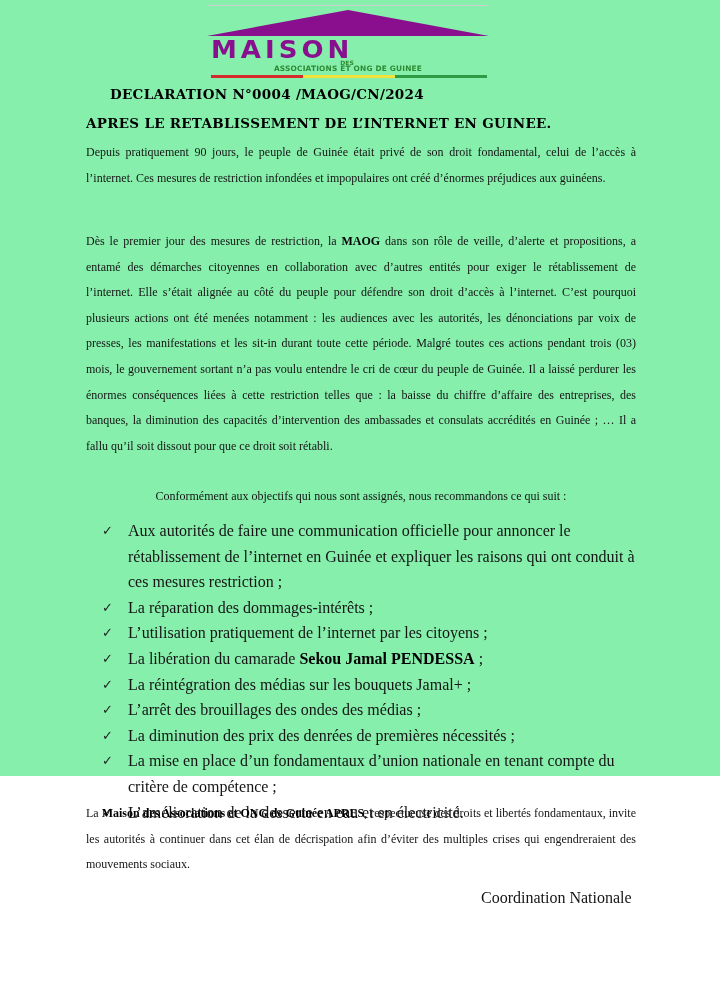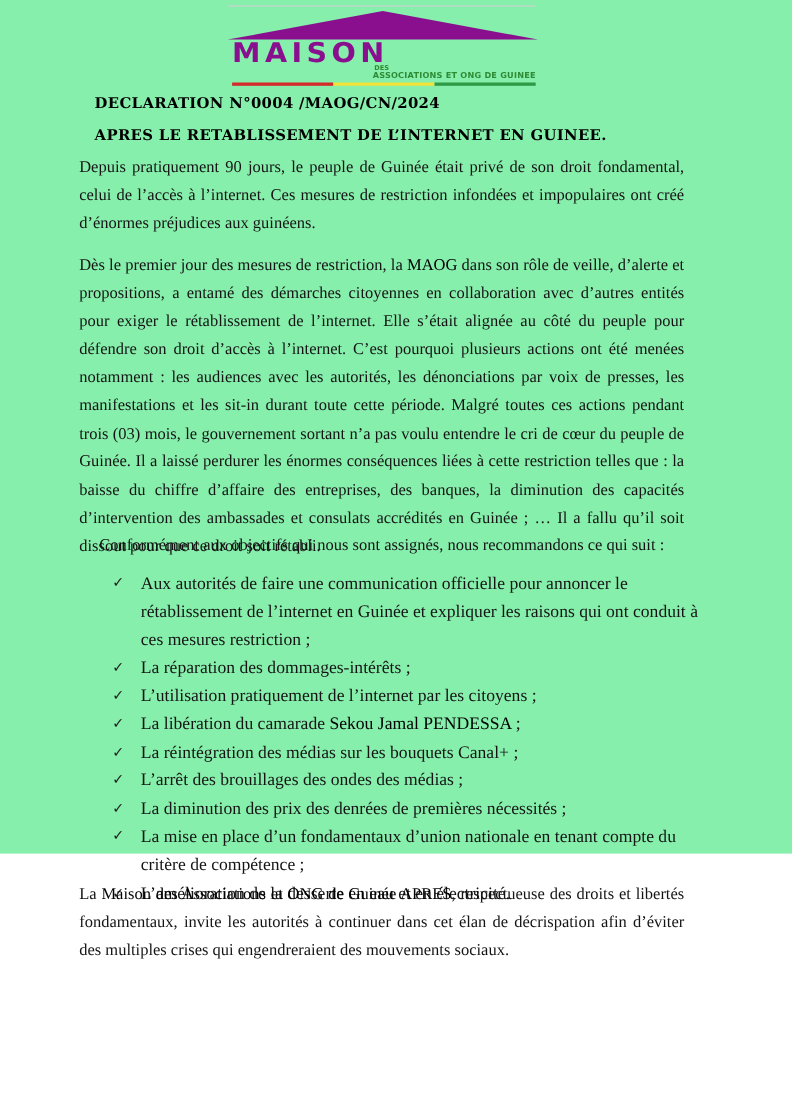--- a/index.html
+++ b/index.html
@@ -5,36 +5,36 @@
     html, body { margin: 0; padding: 0; background: #ffffff; }
     body { width: 720px; height: 1005px; position: relative; overflow: hidden; font-family: "Liberation Serif", "DejaVu Serif", serif; color: #111; }
     .page { position: absolute; left: 0; top: 0; width: 720px; height: 776px; background: #86efac; }
 
     
     .logo { position: absolute; left: 207px; top: 3px; width: 285px; height: 80px; }
     .logo .topline { position: absolute; left: 0; top: 2px; width: 280px; height: 1px; background: #cfcfcf; }
     .logo svg.roof { position: absolute; left: 0; top: 4px; }
     .logo .maison { position: absolute; left: 4px; top: 34px; width: 276px; text-align: justify; text-align-last: justify; font-family: "DejaVu Sans", sans-serif; font-weight: bold; font-size: 26px; letter-spacing: 4px; line-height: 24px; color: #8a0f8e; transform: scaleY(0.95); }
     .logo .des { position: absolute; left: 0; top: 57px; width: 280px; text-align: center; font-family: "DejaVu Sans", sans-serif; font-weight: bold; font-size: 6px; line-height: 6px; color: #2f8a2f; }
-    .logo .assoc { position: absolute; left: 2px; top: 62px; width: 278px; text-align: right; font-family: "DejaVu Sans", sans-serif; font-weight: bold; font-size: 7.4px; line-height: 8px; color: #2e8b34; letter-spacing: 0.2px; white-space: nowrap; }
+    .logo .assoc { position: absolute; left: 2px; top: 62px; width: 278px; text-align: center; font-family: "DejaVu Sans", sans-serif; font-weight: bold; font-size: 7.4px; line-height: 8px; color: #2e8b34; letter-spacing: 0.2px; white-space: nowrap; }
     .logo .stripe { position: absolute; top: 72px; height: 3px; }
     .logo .stripe.red { left: 4px; width: 92px; background: #d42a2a; }
     .logo .stripe.yellow { left: 96px; width: 92px; background: #f2e33a; }
     .logo .stripe.green { left: 188px; width: 92px; background: #2e9a45; }
 
     .heading { position: absolute; left: 86px; font-family: "DejaVu Serif", serif; font-weight: bold; font-size: 13.5px; letter-spacing: 0.3px; color: #000; white-space: nowrap; }
-    .h1 { top: 86px; }
+    .h1 { top: 86px; margin-left: 24px; }
     .h2 { top: 115px; }
 
-    .para { position: absolute; left: 72px; width: 550px; font-size: 15px; line-height: 25.6px; text-align: justify; color: #141414; }
+    .para { position: absolute; left: 86px; width: 550px; font-size: 12px; line-height: 25.6px; text-align: justify; color: #141414; }
     .p1 { top: 140px; }
     .p2 { top: 229px; }
     .p3 { top: 484px; text-align: center; }
     .p4 { top: 801px; }
-    b { font-weight: normal; color: #000; }
+    b { font-weight: bold; color: #000; }
 
     .list { position: absolute; left: 102px; top: 518px; width: 540px; margin: 0; padding: 0; list-style: none; font-size: 16px; line-height: 25.6px; color: #141414; }
     .list li { position: relative; padding-left: 26px; margin: 0; }
     .list li .check { position: absolute; left: 0; top: 0; font-family: "DejaVu Sans", sans-serif; font-size: 13px; color: #222; }
 
     .signature { position: absolute; left: 481px; top: 887px; font-size: 16px; line-height: 22px; color: #141414; white-space: nowrap; }
   </style>
 </head>
 <body>
 
@@ -60,22 +60,23 @@
 
   <p class="para p2" style="margin:0"><span>Dès le premier jour des mesures de restriction, la </span><b>MAOG</b><span> dans son rôle de veille, d’alerte et propositions, a entamé des démarches citoyennes en collaboration avec d’autres entités pour exiger le rétablissement de l’internet. Elle s’était alignée au côté du peuple pour défendre son droit d’accès à l’internet. C’est pourquoi plusieurs actions ont été menées notamment : les audiences avec les autorités, les dénonciations par voix de presses, les manifestations et les sit-in durant toute cette période. Malgré toutes ces actions pendant trois (03) mois, le gouvernement sortant n’a pas voulu entendre le cri de cœur du peuple de Guinée. Il a laissé perdurer les énormes conséquences liées à cette restriction telles que : la baisse du chiffre d’affaire des entreprises, des banques, la diminution des capacités d’intervention des ambassades et consulats accrédités en Guinée ; … Il a fallu qu’il soit dissout pour que ce droit soit rétabli.</span></p>
 
   <p class="para p3" style="margin:0">Conformément aux objectifs qui nous sont assignés, nous recommandons ce qui suit :</p>
 
   <ul class="list" id="rec-list">
       <li><span class="check">✓</span><span>Aux autorités de faire une communication officielle pour annoncer le rétablissement de l’internet en Guinée et expliquer les raisons qui ont conduit à ces mesures restriction ;</span></li>
       <li><span class="check">✓</span><span>La réparation des dommages-intérêts ;</span></li>
       <li><span class="check">✓</span><span>L’utilisation pratiquement de l’internet par les citoyens ;</span></li>
       <li><span class="check">✓</span><span>La libération du camarade </span><b>Sekou Jamal PENDESSA</b><span> ;</span></li>
-      <li><span class="check">✓</span><span>La réintégration des médias sur les bouquets Canal+ ;</span></li>
+      <li><span class="check">✓</span><span>La réintégration des médias sur les bouquets Jamal+ ;</span></li>
       <li><span class="check">✓</span><span>L’arrêt des brouillages des ondes des médias ;</span></li>
       <li><span class="check">✓</span><span>La diminution des prix des denrées de premières nécessités ;</span></li>
       <li><span class="check">✓</span><span>La mise en place d’un fondamentaux d’union nationale en tenant compte du critère de compétence ;</span></li>
       <li><span class="check">✓</span><span>L’amélioration de la desserte en eau et en électricité.</span></li>
     </ul>
 
   <p class="para p4" style="margin:0"><span>La </span><b>Maison des Associations et ONG de Guinée APRES</b><span>, respectueuse des droits et libertés fondamentaux, invite les autorités à continuer dans cet élan de décrispation afin d’éviter des multiples crises qui engendreraient des mouvements sociaux.</span></p>
 
+  <div class="signature">Coordination Nationale</div>
 </div>
 
 </body></html>

